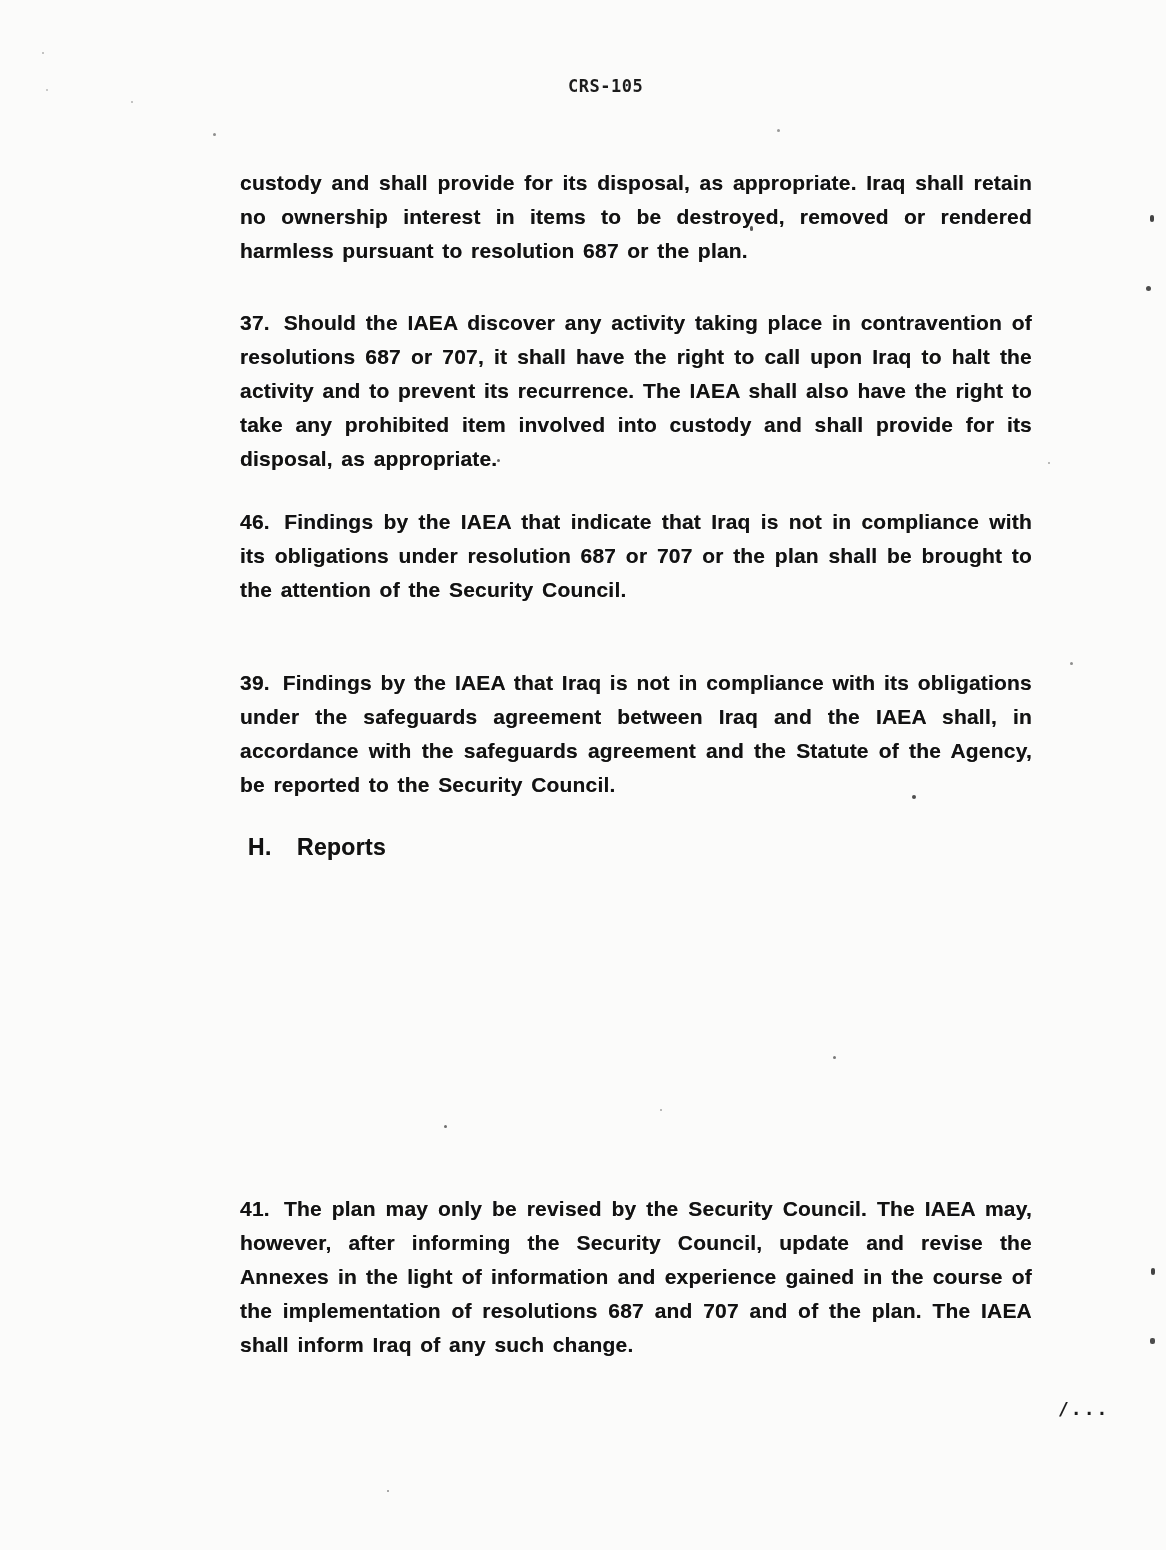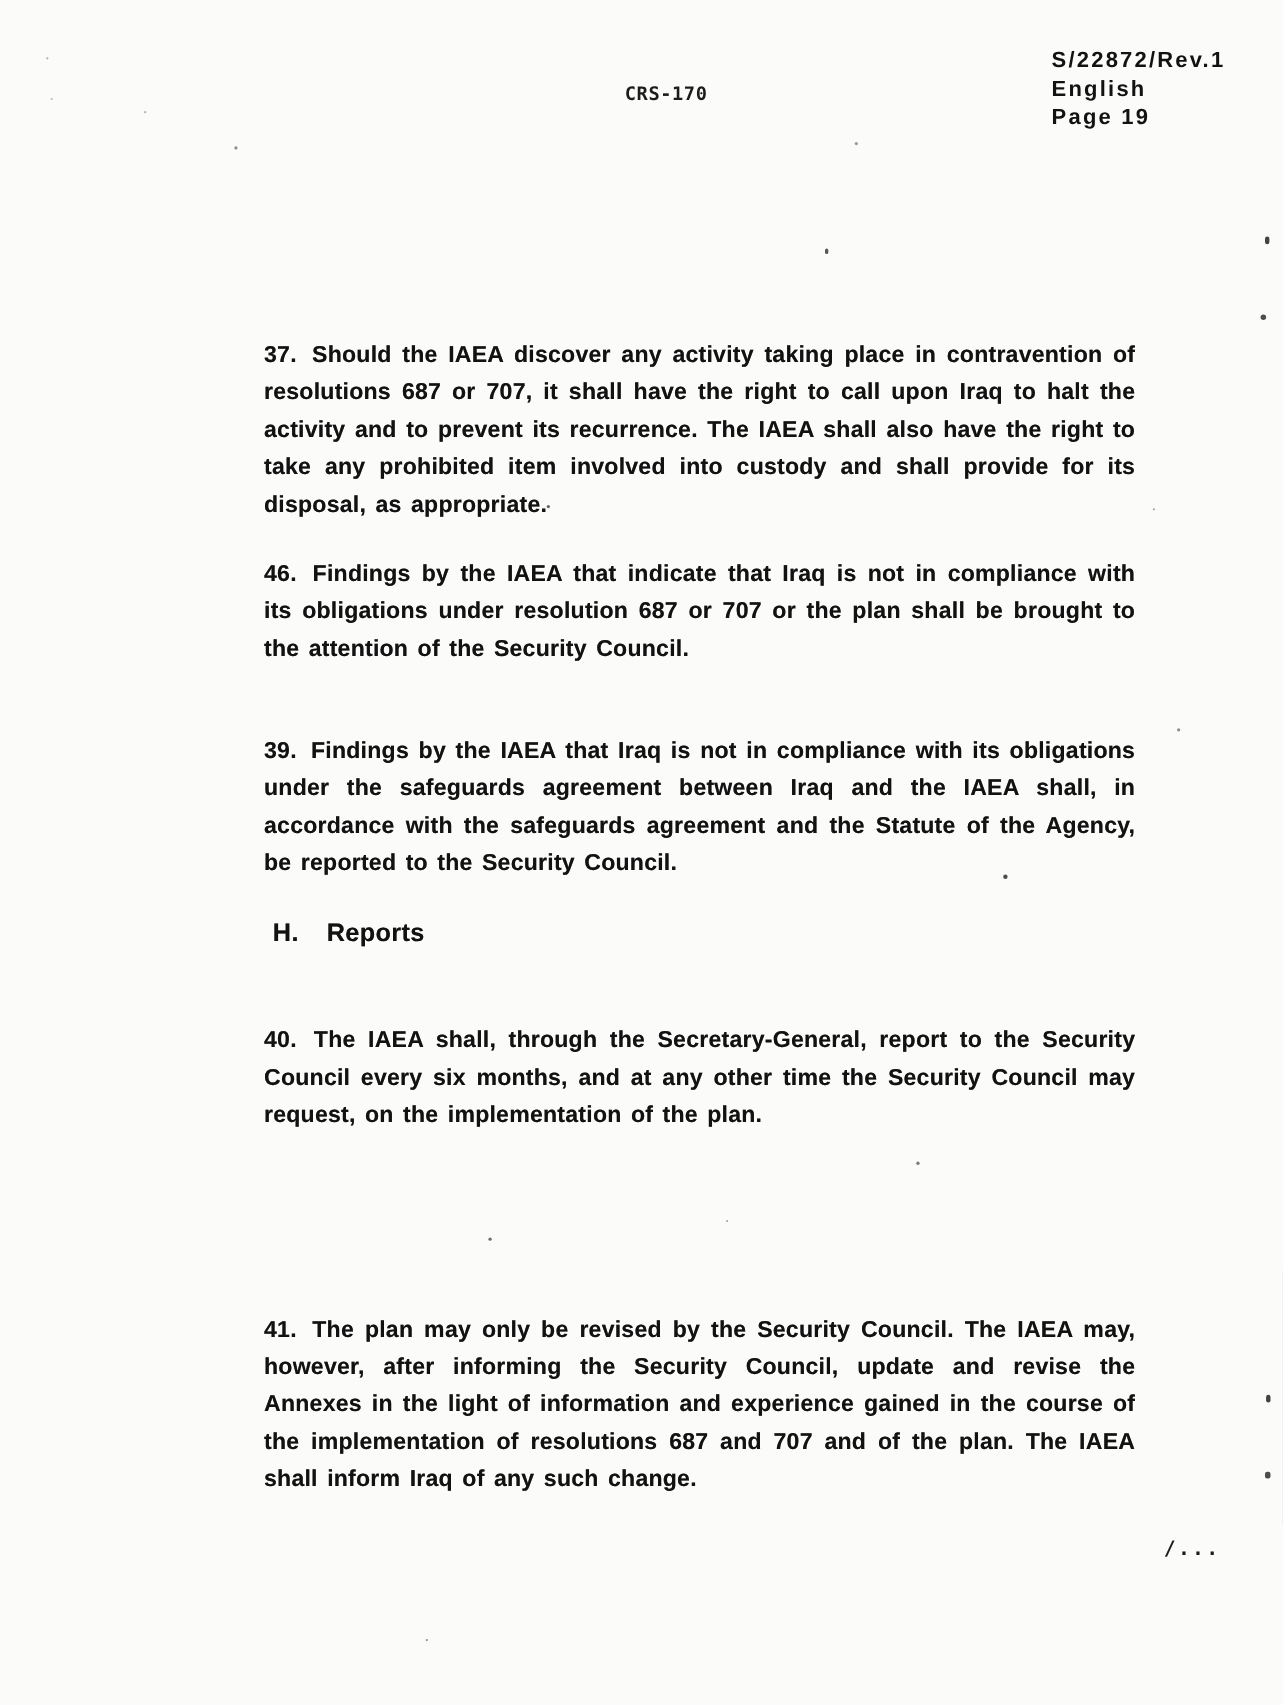--- a/index.html
+++ b/index.html
@@ -83,37 +83,32 @@
     position: absolute;
     background: #222;
     border-radius: 50%;
   }
 </style>
 </head>
 <body>
 
 <div class="page">
 
-  <div class="hdr-code mono">CRS-170</div>
-  <div class="hdr-right">
-    <div>S/22872/Rev.1</div>
-    <div>English</div>
-    <div>Page 19</div>
-  </div>
+  <div class="hdr-code mono">CRS-105</div>
 
+  <p class="para" style="top:166px"><span>custody and shall provide for its disposal, as appropriate.  Iraq shall retain no ownership interest in items to be destroyed, removed or rendered harmless pursuant to resolution 687 or the plan.</span></p>
 
   <p class="para" style="top:292px"><span class="pnum">37.</span> <span>Should the IAEA discover any activity taking place in contravention of resolutions 687 or 707, it shall have the right to call upon Iraq to halt the activity and to prevent its recurrence.  The IAEA shall also have the right to take any prohibited item involved into custody and shall provide for its disposal, as appropriate.</span></p>
 
   <p class="para" style="top:491px"><span class="pnum">46.</span> <span>Findings by the IAEA that indicate that Iraq is not in compliance with its obligations under resolution 687 or 707 or the plan shall be brought to the attention of the Security Council.</span></p>
 
   <p class="para" style="top:652px"><span class="pnum">39.</span> <span>Findings by the IAEA that Iraq is not in compliance with its obligations under the safeguards agreement between Iraq and the IAEA shall, in accordance with the safeguards agreement and the Statute of the Agency, be reported to the Security Council.</span></p>
 
   <h2 class="heading" style="top:832px"><span class="hletter">H.</span><span>Reports</span></h2>
 
-  <p class="para" style="top:915px"><span class="pnum">40.</span> <span>The IAEA shall, through the Secretary-General, report to the Security Council every six months, and at any other time the Security Council may request, on the implementation of the plan.</span></p>
 
 
   <p class="para" style="top:1178px"><span class="pnum">41.</span> <span>The plan may only be revised by the Security Council.  The IAEA may, however, after informing the Security Council, update and revise the Annexes in the light of information and experience gained in the course of the implementation of resolutions 687 and 707 and of the plan.  The IAEA shall inform Iraq of any such change.</span></p>
 
   <div class="cont-mark mono">/...</div>
 
   <div class="spk" style="left:42px;top:52px;width:2px;height:2px;opacity:.35"></div>
   <div class="spk" style="left:46px;top:89px;width:2px;height:2px;opacity:.3"></div>
   <div class="spk" style="left:131px;top:101px;width:2px;height:2px;opacity:.35"></div>
   <div class="spk" style="left:213px;top:133px;width:3px;height:3px;opacity:.5"></div>

